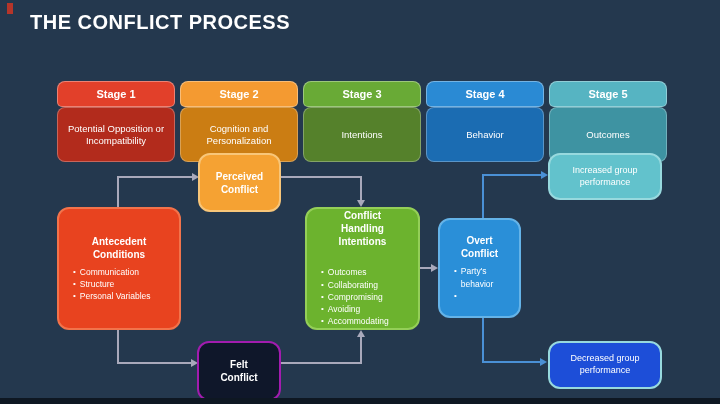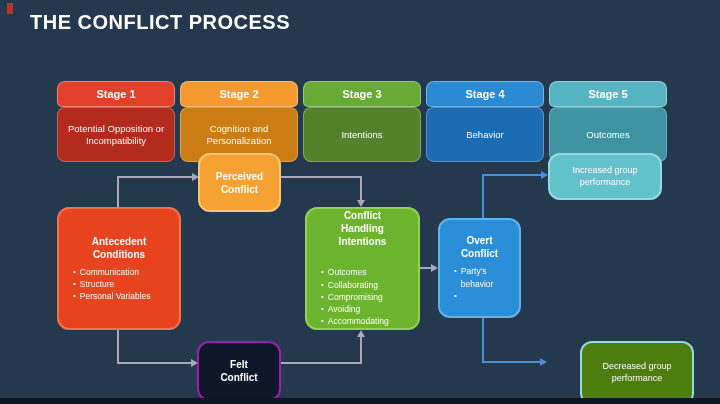--- a/index.html
+++ b/index.html
@@ -71,22 +71,22 @@
   }
   .node-overt {
     left: 438px; top: 218px; width: 83px; height: 100px;
     background: #2a8fd8; border: 2px solid #64b3e8; padding: 6px 4px;
   }
   .node-increased {
     left: 548px; top: 153px; width: 114px; height: 47px;
     background: #62c2cc; border: 2px solid #97d9de;
   }
   .node-decreased {
-    left: 580px; top: 341px; width: 114px; height: 64px;
-    background: #4d7c0f; border: 2px solid #97d9de;
+    left: 548px; top: 341px; width: 114px; height: 48px;
+    background: #1d4ed8; border: 2px solid #97d9de;
   }
   .node-increased .node-title, .node-decreased .node-title { font-weight: normal; font-size: 9px; }
   .node-perceived .node-title, .node-felt .node-title { padding: 0 14px; }
   
   .line { position: absolute; background: #a9a9bb; }
   .line.blue { background: #4a90d5; }
   .hline { height: 2px; }
   .vline { width: 2px; }
   .arrow { position: absolute; width: 0; height: 0; }
   .arrow.right { border-top: 4px solid transparent; border-bottom: 4px solid transparent; border-left: 7px solid #a9a9bb; }

